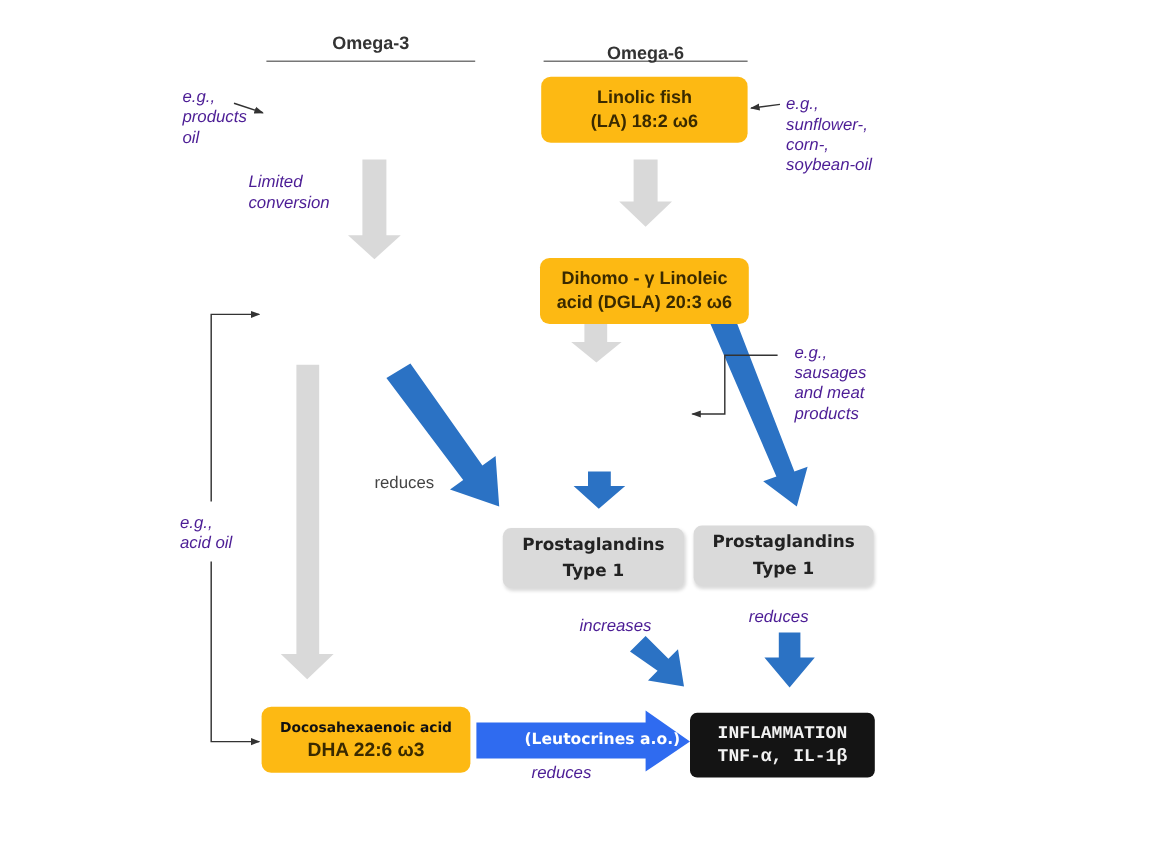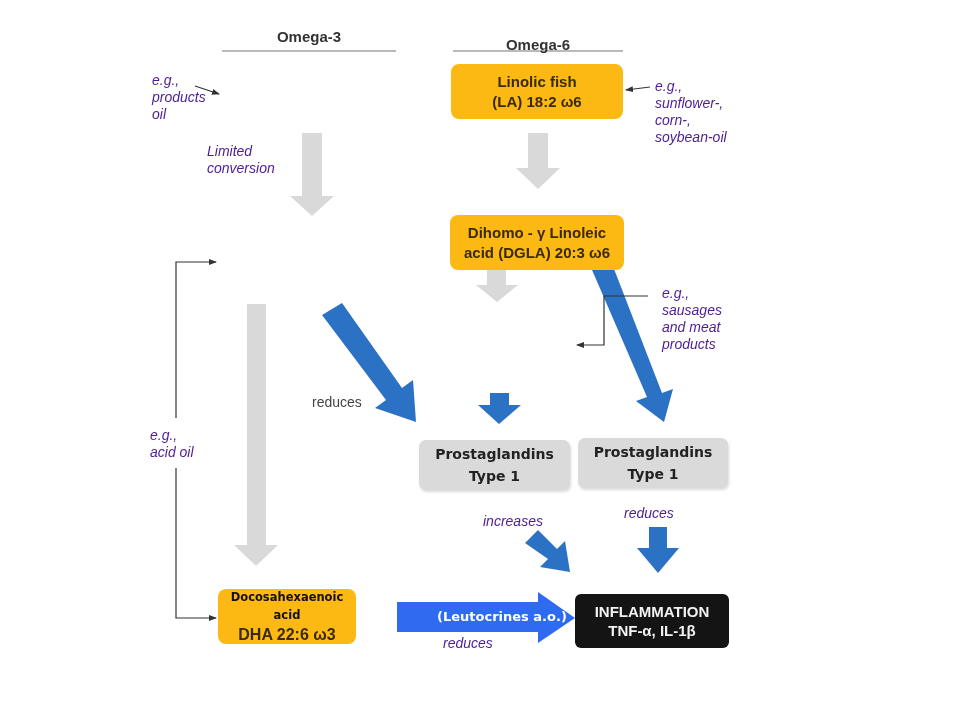--- a/index.html
+++ b/index.html
@@ -3,21 +3,21 @@
 <meta charset="utf-8">
 <style>
   html, body { margin:0; padding:0; background:#ffffff; }
   #canvas { position:relative; width:960px; height:720px; overflow:hidden; background:#fff; font-family:"Liberation Sans", sans-serif; }
   svg#lines { position:absolute; left:0; top:0; }
   .box { position:absolute; display:flex; flex-direction:column; align-items:center; justify-content:center; text-align:center; border-radius:8px; box-sizing:border-box; font-weight:bold; color:#3a2a00; }
   .acid { background:#FDB913; font-size:15px; line-height:20px; }
   .acid .small { font-family:"DejaVu Sans", sans-serif; font-size:11.5px; line-height:18px; color:#111; }
   .acid .big { font-size:16px; line-height:22px; }
   .prost { background:#DADADA; font-family:"DejaVu Sans", sans-serif; font-weight:bold; font-size:14px; line-height:22px; color:#222; border-radius:7px; box-shadow: 1px 2px 3px rgba(0,0,0,0.15); }
-  .inflam { background:#141414; color:#f2f2f2; font-size:15px; line-height:19px; border-radius:6px; }
+  .inflam { background:#141414; color:#f2f2f2; font-size:15px; line-height:19px; border-radius:6px;font-family:Liberation Mono, monospace; }
   .header { position:absolute; font-weight:bold; font-size:15px; color:#333; text-align:center; }
   .note { position:absolute; font-style:italic; font-size:14px; line-height:17px; color:#4c1d95; }
   .plain { position:absolute; font-size:14px; color:#444; }
   .leut { position:absolute; font-family:"DejaVu Sans", sans-serif; font-weight:bold; font-size:13px; color:#fff; }
 </style>
 </head>
 <body>
 
 <div id="canvas">
 
@@ -47,21 +47,21 @@
     <line x1="195" y1="86" x2="219" y2="94" stroke="#333" stroke-width="1.2" marker-end="url(#ah)"></line>
     <line x1="650" y1="87" x2="626" y2="90" stroke="#333" stroke-width="1.2" marker-end="url(#ah)"></line>
     <polyline points="648,296 604,296 604,345 577,345" fill="none" stroke="#333" stroke-width="1.2" marker-end="url(#ah)"></polyline>
     <polyline points="176,418 176,262 216,262" fill="none" stroke="#333" stroke-width="1.2" marker-end="url(#ah)"></polyline>
     <polyline points="176,468 176,618 216,618" fill="none" stroke="#333" stroke-width="1.2" marker-end="url(#ah)"></polyline>
   </svg>
 
   <div class="header" style="left:222px;top:28px;width:174px;">Omega-3</div>
   <div class="header" style="left:453px;top:36px;width:170px;">Omega-6</div>
 
-  <div class="box acid" style="left:218px;top:589px;width:138px;height:55px;">
+  <div class="box acid" style="left:218px;top:589px;width:174px;height:55px;">
     <div class="small">Docosahexaenoic acid</div>
     <div class="big">DHA 22:6 ω3</div>
   </div>
 
   <div class="box acid" style="left:451px;top:64px;width:172px;height:55px;">
     <div>Linolic fish</div>
     <div>(LA) 18:2 ω6</div>
   </div>
   <div class="box acid" style="left:450px;top:199px;width:174px;height:55px;margin-top:16px;">
     <div>Dihomo - γ Linoleic</div>

